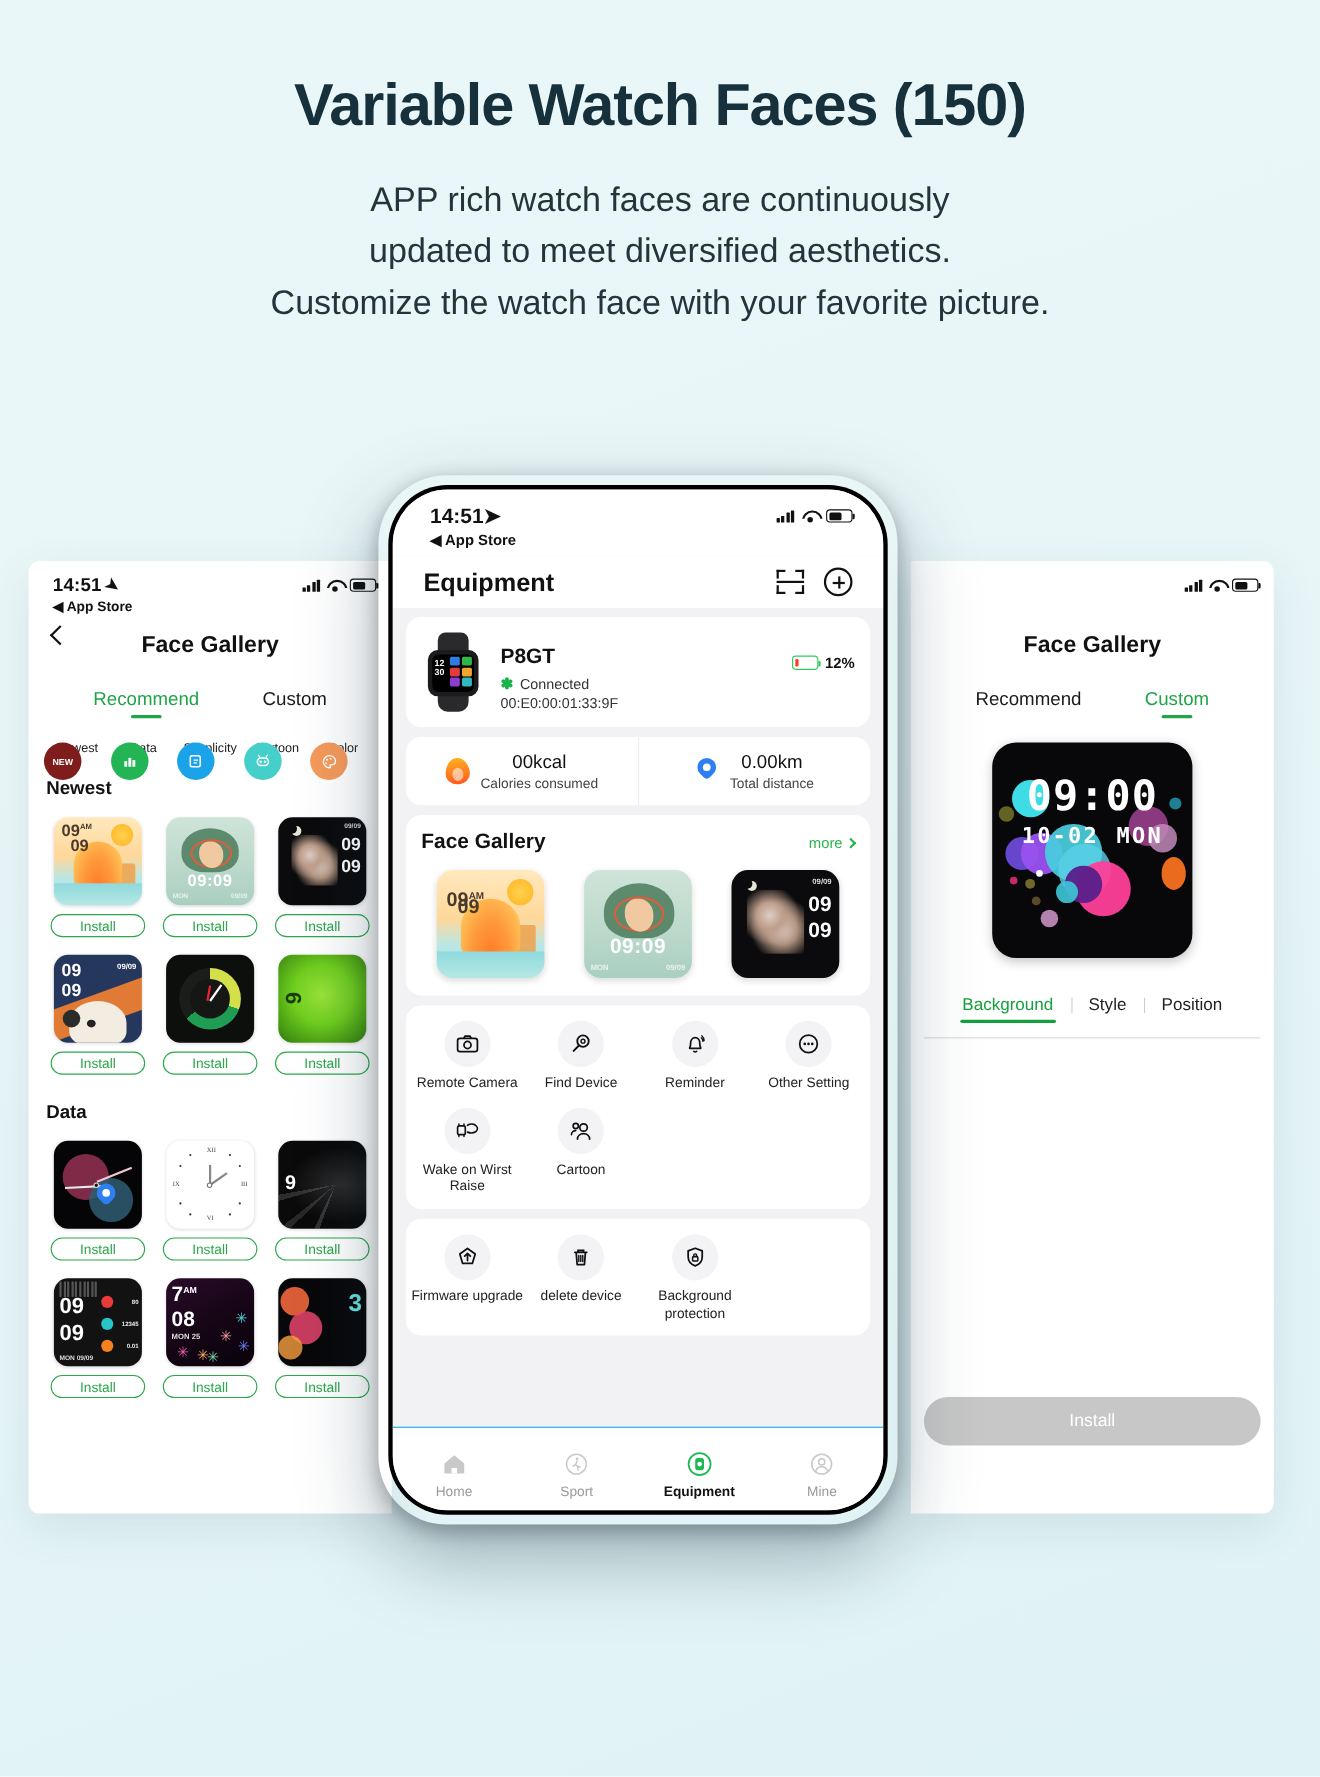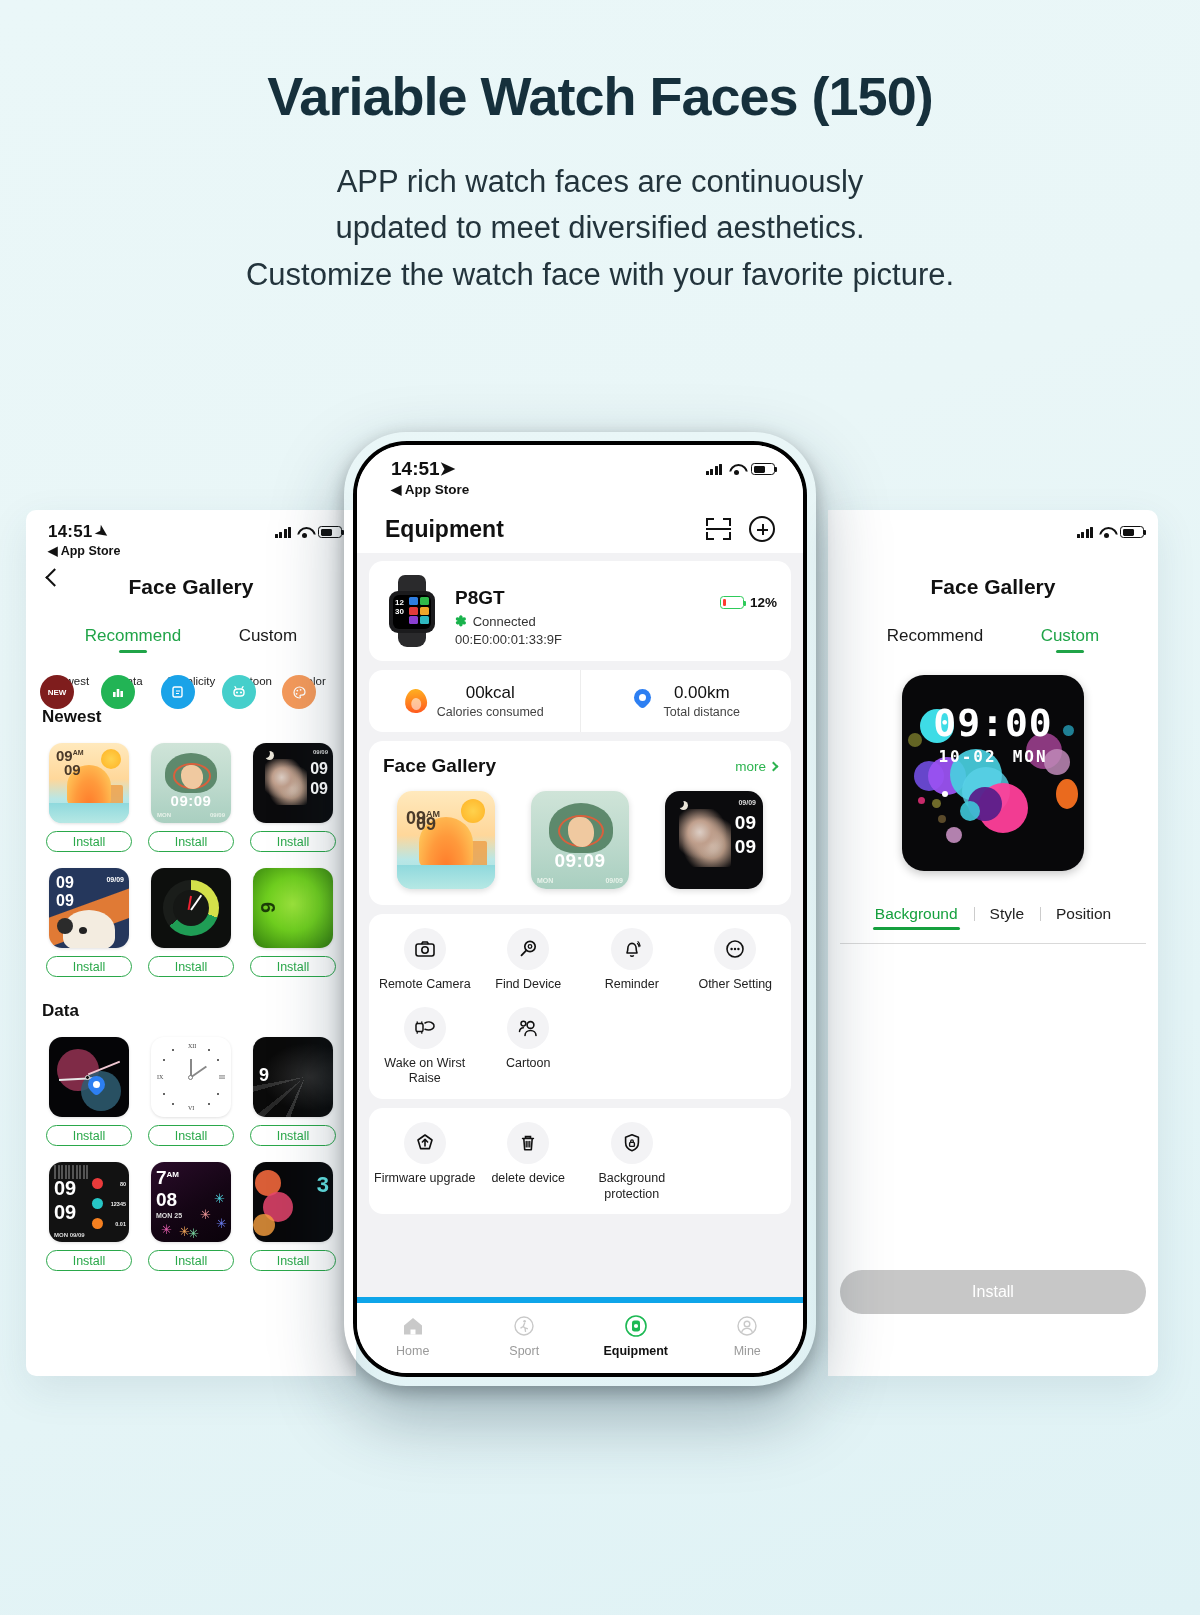--- a/index.html
+++ b/index.html
@@ -177,21 +177,21 @@
   .wf-bubble { background:#08080a; }
   .wf-bubble .bb{position:absolute;border-radius:50%;}
   .wf-bubble .c3{position:absolute;right:4px;top:12px;color:#63e2e2;font-size:22px;font-weight:700;line-height:1;}
 
   
   .custom-preview { width: 182px; height: 196px; border-radius: 22px; background: #08080a;
     margin: 16px auto 0; position: relative; overflow: hidden; box-shadow: 0 3px 10px rgba(0,0,0,.22); }
   .cp-time { position:absolute; left:0; right:0; top:26px; text-align:center; color:#fff;
     font-family:"DejaVu Sans Mono", monospace; font-size: 38px; font-weight:700; letter-spacing:1px; }
   .cp-date { position:absolute; left:0; right:0; top:72px; text-align:center; color:#fff;
-    font-family:"DejaVu Sans Mono", monospace; font-size: 16px; font-weight:700; letter-spacing:2px;}
+    font-family:"DejaVu Sans Mono", monospace; font-size: 20px; font-weight:700; letter-spacing:2px;}
   .cp-date span { margin: 0 8px; }
   .bub { position:absolute; border-radius:50%; }
 
   .seg-row { display:flex; justify-content:center; align-items:center; gap:0; margin-top: 34px; }
   .seg { font-size: 15.5px; color:#222; padding: 0 16px; position: relative; }
   .seg.active { color:#15a03e; }
   .seg.active::after{content:"";position:absolute;left:14px;right:14px;bottom:-7px;height:2.6px;background:#15a03e;border-radius:2px;}
   .seg + .seg::before{content:"";position:absolute;left:0;top:2px;height:14px;width:1px;background:#ccc;}
   .seg-div { height:1px; background:#d9d9d9; margin: 20px 12px 0 12px; }
 
@@ -272,21 +272,21 @@
     box-shadow: 0 2px 6px rgba(0,0,0,.14); }
 
   .featgrid { display:grid; grid-template-columns: repeat(4,1fr); padding: 14px 4px 12px; row-gap: 14px; }
   .feat { text-align:center; }
   .feat .circ { width: 42px; height: 42px; border-radius:50%; background:#f3f3f5; margin: 0 auto 7px;
     display:flex; align-items:center; justify-content:center; }
   .feat .fl { font-size: 12.5px; color:#222; line-height: 1.25; }
   .featgrid.small { grid-template-columns: repeat(4,1fr); }
 
   .c-tabbar { position:absolute; left:0; right:0; bottom:0; height: 76px; background:#fff;
-    display:flex; align-items:flex-start; padding-top: 10px; border-top:6px solid #0ea5e9; }
+    display:flex; align-items:center; padding-top: 10px; border-top:1px solid #0ea5e9; }
   .c-tab { flex:1; text-align:center; }
   .c-tab .ic { height: 26px; display:flex; align-items:center; justify-content:center; margin-bottom: 5px; }
   .c-tab .tl { font-size: 12.5px; color:#9a9a9a; }
   .c-tab.active .tl { color:#111; font-weight:700; }
 
   svg { display:block; }
 </style>
 </head>
 <body>
 

